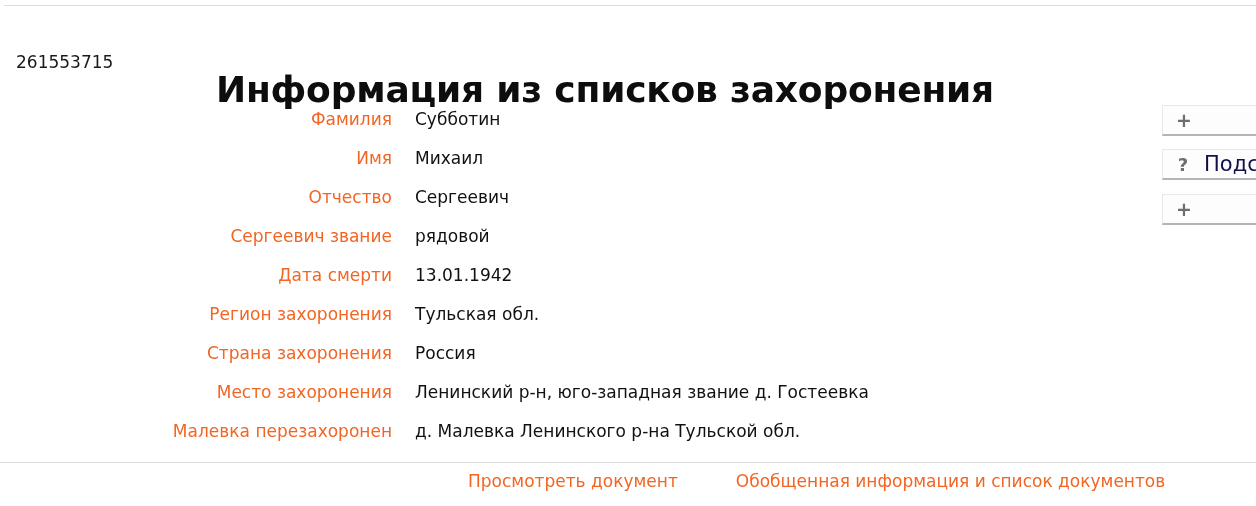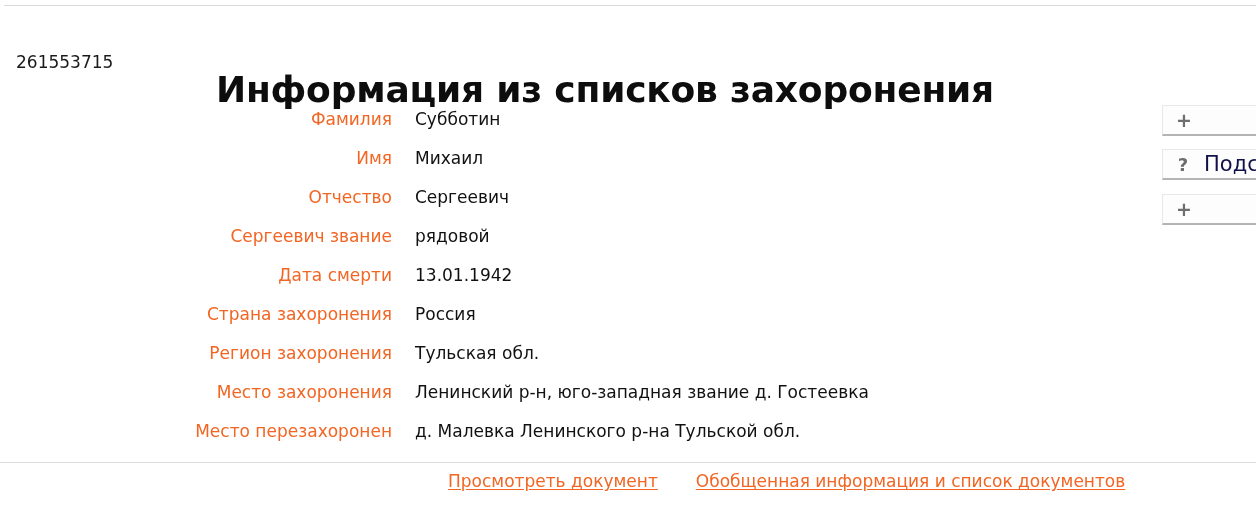--- a/index.html
+++ b/index.html
@@ -99,23 +99,23 @@
     top: 470px;
     display: flex;
     align-items: baseline;
     gap: 38px;
     white-space: nowrap;
   }
   .links a {
     font-size: 17px;
     line-height: 22px;
     color: #f26522;
-    text-decoration: underline;
     text-underline-offset: 2px;
     cursor: pointer;
+    margin-left: 20px;
   }
 
   
   .widget {
     position: absolute;
     left: 1162px;
     width: 180px;
     height: 31px;
     background: #fdfdfd;
     border: 1px solid #e8e8e8;
@@ -171,33 +171,33 @@
     </tr>
     <tr>
       <td class="lbl">Сергеевич звание</td>
       <td class="val">рядовой</td>
     </tr>
     <tr>
       <td class="lbl">Дата смерти</td>
       <td class="val">13.01.1942</td>
     </tr>
     <tr>
+      <td class="lbl">Регион захоронения</td>
+      <td class="val">Тульская обл.</td>
+    </tr>
+    <tr>
       <td class="lbl">Страна захоронения</td>
       <td class="val">Россия</td>
     </tr>
     <tr>
-      <td class="lbl">Регион захоронения</td>
-      <td class="val">Тульская обл.</td>
-    </tr>
-    <tr>
       <td class="lbl">Место захоронения</td>
       <td class="val">Ленинский р-н, юго-западная звание д. Гостеевка</td>
     </tr>
     <tr>
-      <td class="lbl">Место перезахоронен</td>
+      <td class="lbl">Малевка перезахоронен</td>
       <td class="val">д. Малевка Ленинского р-на Тульской обл.</td>
     </tr>
   </tbody>
 </table>
 
 <div class="bottom-rule"></div>
 
 <div class="links">
   <a>Просмотреть документ</a>
   <a>Обобщенная информация и список документов</a>

